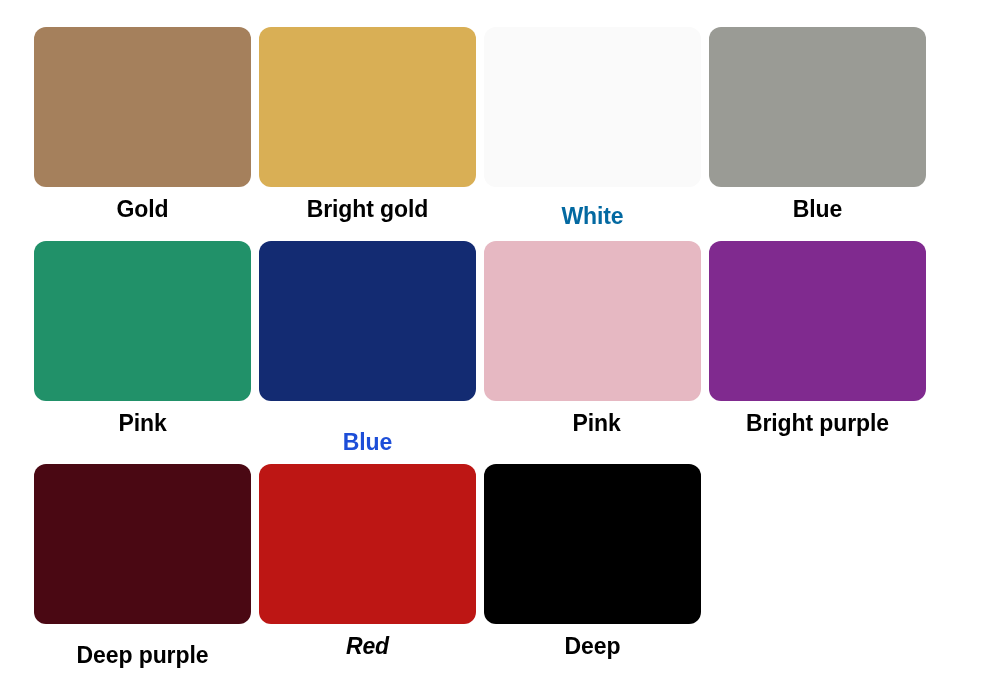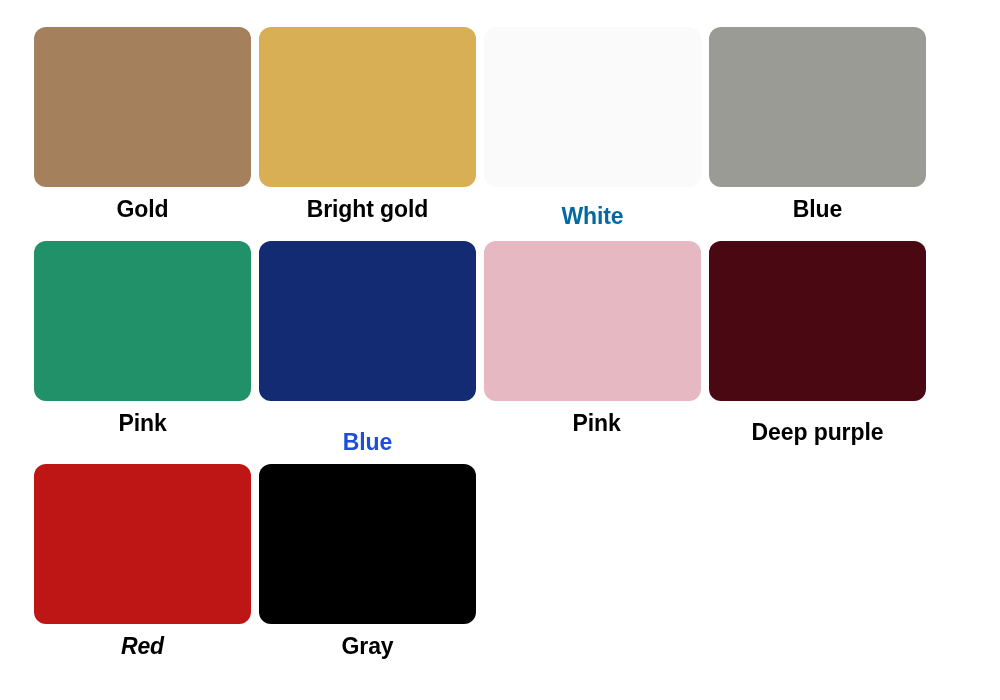--- a/index.html
+++ b/index.html
@@ -87,29 +87,33 @@
   <div class="swatch-cell">
     <div class="swatch-chip" style="background-color: rgb(19, 43, 114);"></div>
     <div class="swatch-label" style="color: #1d4ed8; margin-top: 28px;">Blue</div>
   </div>
 
   <div class="swatch-cell">
     <div class="swatch-chip" style="background-color: rgb(230, 184, 194);"></div>
     <div class="swatch-label" style="color: rgb(0, 0, 0); margin-left: 8px;">Pink</div>
   </div>
 
+  <div class="swatch-cell">
+    <div class="swatch-chip" style="background-color: rgb(128, 42, 143);"></div>
+    <div class="swatch-label" style="color: rgb(0, 0, 0);">Bright purple</div>
+  </div>
 
   <div class="swatch-cell">
     <div class="swatch-chip" style="background-color: rgb(74, 8, 19);"></div>
     <div class="swatch-label" style="color: rgb(0, 0, 0); margin-top: 18px;">Deep purple</div>
   </div>
 
   <div class="swatch-cell">
     <div class="swatch-chip" style="background-color: rgb(189, 22, 20);"></div>
     <div class="swatch-label" style="color: rgb(0, 0, 0); font-style: italic;">Red</div>
   </div>
 
   <div class="swatch-cell">
     <div class="swatch-chip" style="background-color: rgb(0, 0, 0);"></div>
-    <div class="swatch-label" style="color: rgb(0, 0, 0);">Gray</div>
+    <div class="swatch-label" style="color: rgb(0, 0, 0);">Deep</div>
   </div>
 
 </div>
 
 </body></html>

